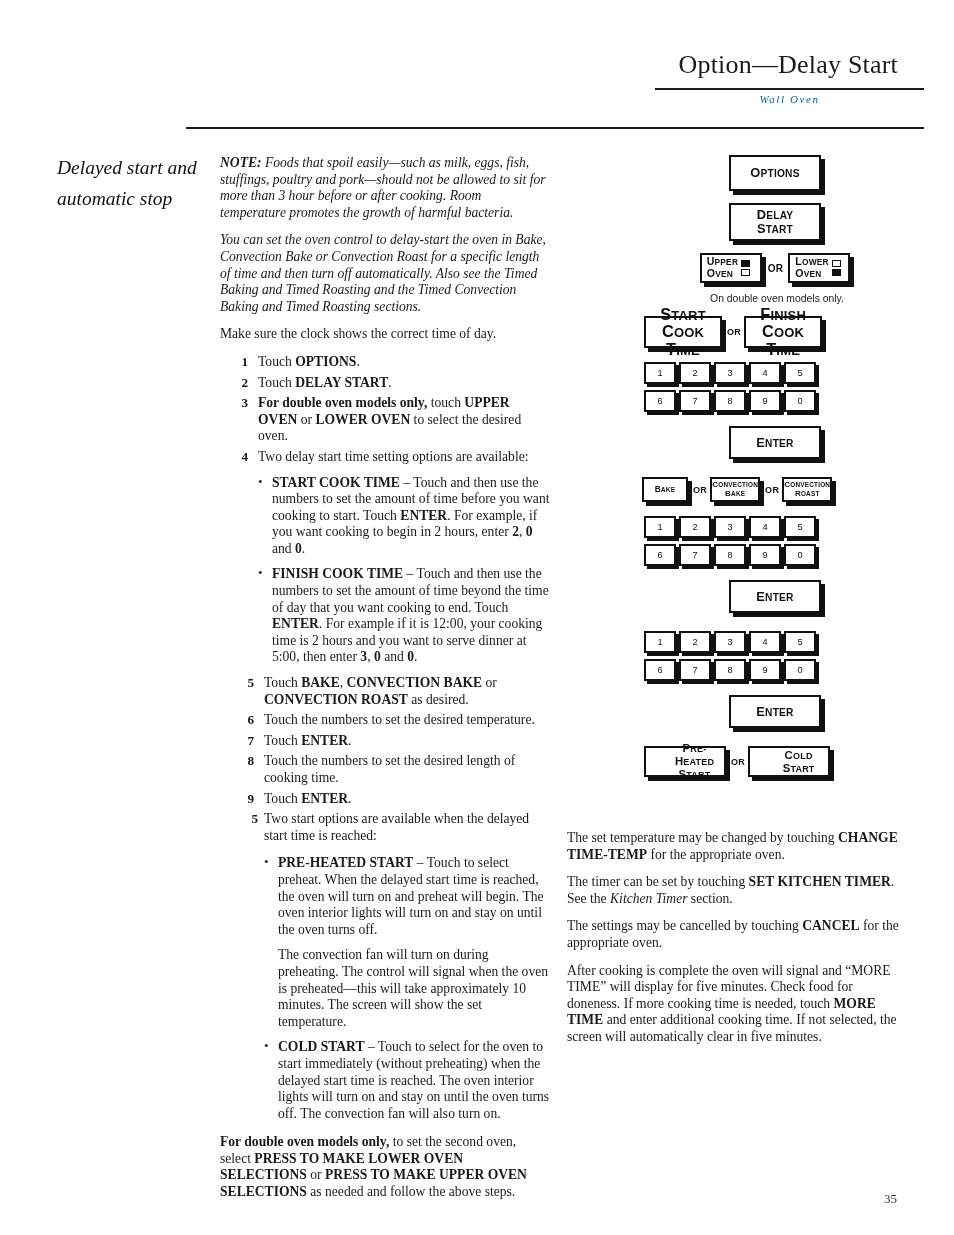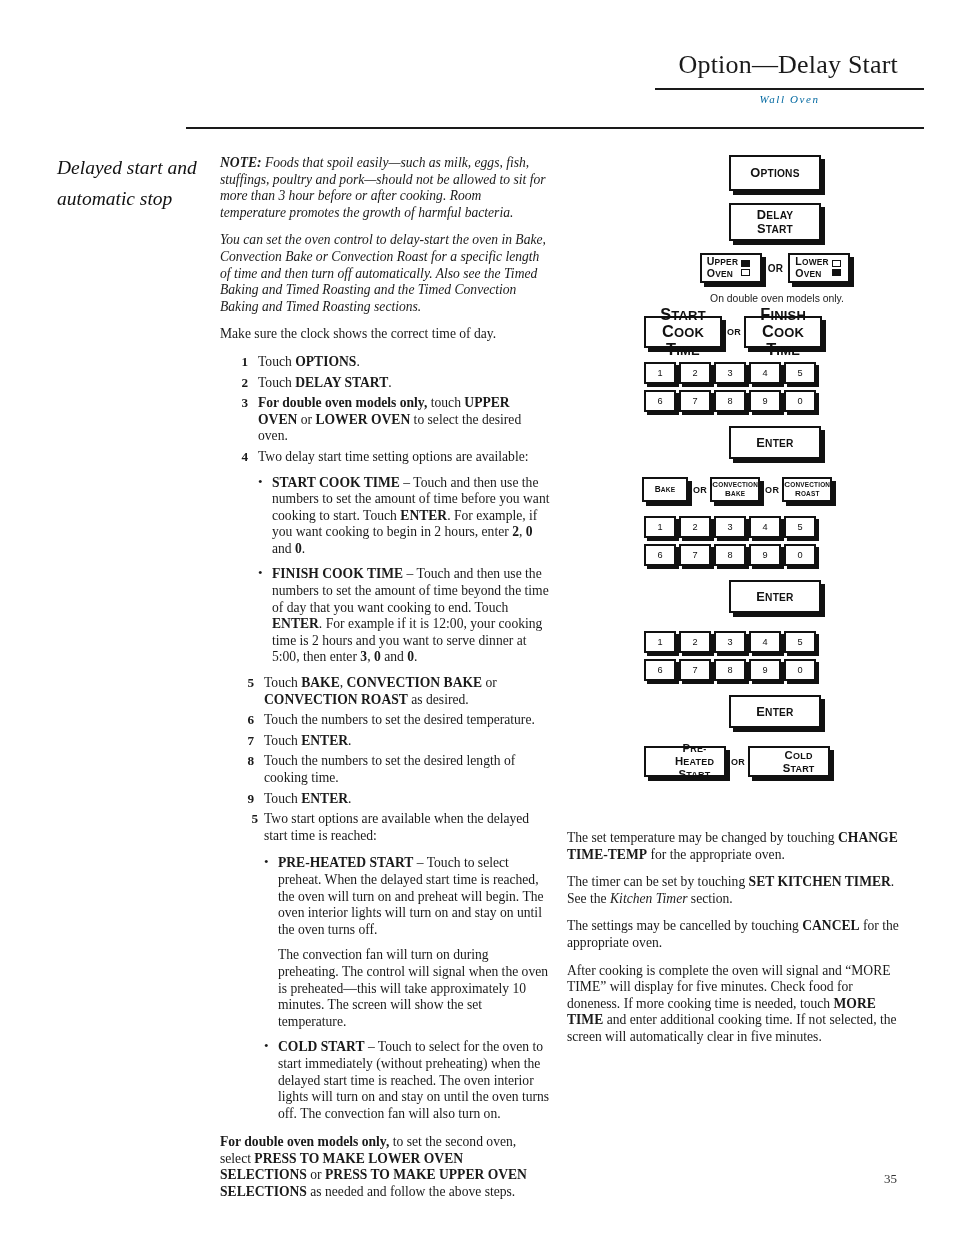--- a/index.html
+++ b/index.html
@@ -218,21 +218,21 @@
     text-align: center;
     width: 220px;
     margin: 2px 0 12px 0;
   }
 
   .group { margin-bottom: 4px; }
 
   #page-number {
     position: absolute;
     right: 57px;
-    bottom: 48px;
+    bottom: 28px;
     font-size: 13px;
     color: #333;
   }
 </style>
 </head>
 <body>
 
 <div id="page-header">
   <div id="header-title">Option—Delay Start</div>
   <div id="header-rule-short"></div>

